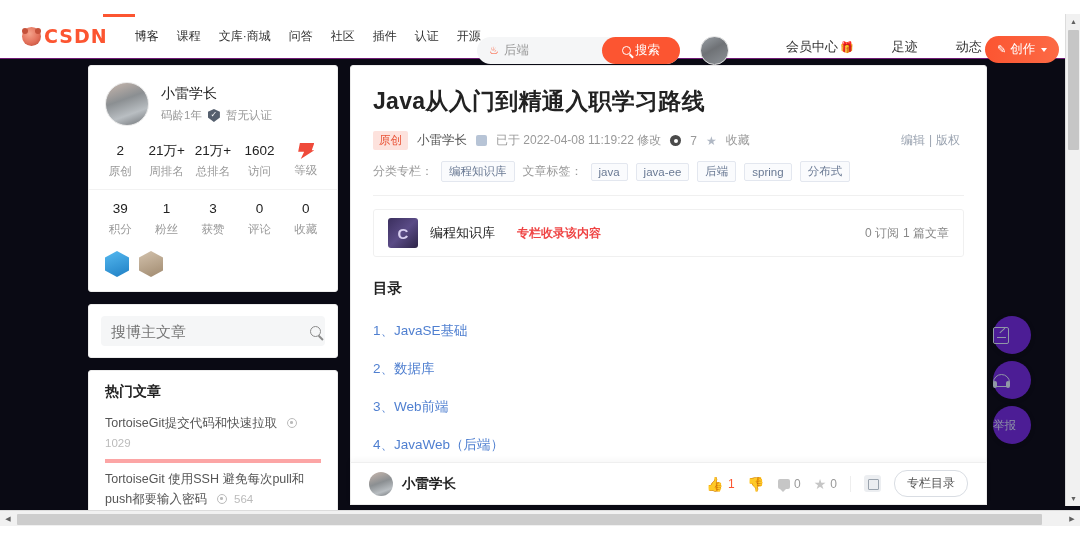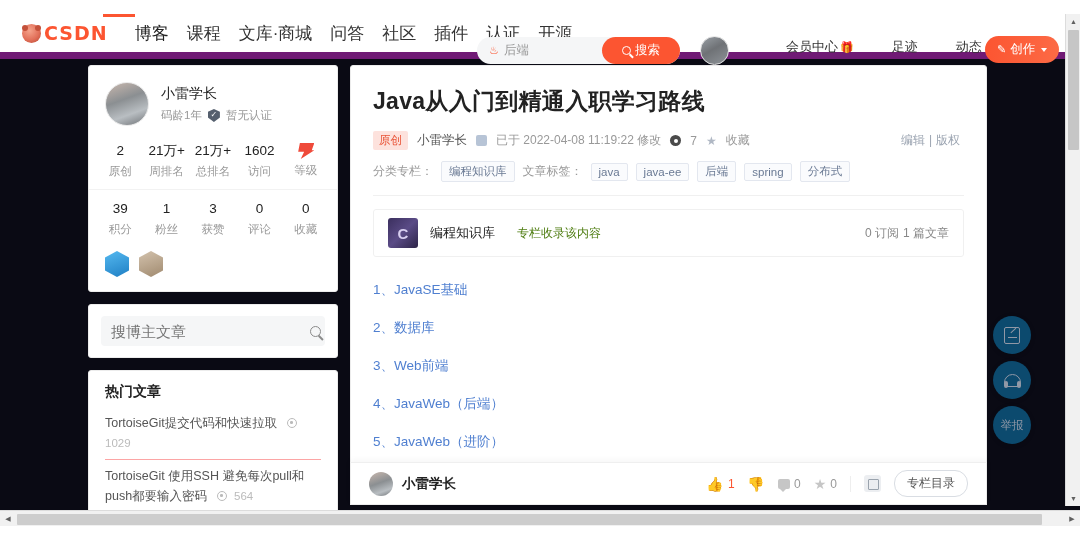--- a/index.html
+++ b/index.html
@@ -14,21 +14,21 @@
     width: 1080px; height: 540px;
     background: #0a0a14;
     overflow: hidden;
   }
 
   
   .topbar {
     position: absolute; left: 0; top: 14px;
     width: 1065px; height: 45px;
     background: #ffffff;
-    border-bottom: 7px solid #701a75;
+    border-bottom: 1px solid #701a75;
     display: flex; align-items: center;
   }
   .nav-underline {
     position: absolute; left: 103px; top: 14px;
     width: 32px; height: 3px; background: #fc5531;
     z-index: 6;
   }
   .logo-wrap { display: flex; align-items: center; margin-left: 22px; }
   .logo-mark {
     width: 19px; height: 19px; border-radius: 50%;
@@ -41,21 +41,21 @@
   }
   .logo-mark:before { left: 0px; }
   .logo-mark:after { right: 0px; }
   .logo-text {
     font-size: 19px; font-weight: 700; letter-spacing: 1px;
     color: #fc5531; margin-left: 3px; line-height: 1;
     font-family: "DejaVu Sans", sans-serif;
   }
   .nav-links { display: flex; align-items: center; margin-left: 18px; }
   .nav-links a {
-    font-size: 17px; color: #333; text-decoration: none;
+    font-size: 12px; color: #333; text-decoration: none;
     padding: 0 9px; white-space: nowrap;
   }
   .nav-links a.active { color: #222; font-weight: 500; }
 
   .search-box {
     position: absolute; left: 477px; top: 23px;
     width: 203px; height: 27px;
     background: #f5f6f7; border-radius: 14px;
     display: flex; align-items: center;
   }
@@ -177,21 +177,21 @@
     width: 6px; height: 1.5px; background: #8a8a8a; transform: rotate(45deg);
   }
 
   .card-title {
     font-size: 14px; color: #222; font-weight: 700;
     padding: 12px 16px 6px 16px;
   }
   .hot-list { padding: 0 16px 12px 16px; }
   .hot-item {
     font-size: 12.5px; color: #555; line-height: 20px;
-    padding: 6px 0; border-bottom: 1px solid #fca5a5;
+    padding: 6px 0; border-bottom: 4px solid #fca5a5;
   }
   .hot-item:last-child { border-bottom: none; }
   .eye {
     display: inline-block; width: 10px; height: 10px; border-radius: 50%;
     border: 1.4px solid #bbb; position: relative; margin: 0 4px 0 6px;
     vertical-align: -1px;
   }
   .eye:after {
     content: ""; position: absolute; left: 2.4px; top: 2.4px;
     width: 2.6px; height: 2.6px; border-radius: 50%; background: #bbb;
@@ -249,21 +249,21 @@
     border-radius: 3px; height: 48px; display: flex; align-items: center;
     padding: 0 14px;
   }
   .col-thumb {
     width: 30px; height: 30px; border-radius: 3px; flex: none;
     background: linear-gradient(135deg,#3b2f5e 0%,#5a4b86 50%,#2d2447 100%);
     color: #d8cff0; font-size: 15px; display: flex;
     align-items: center; justify-content: center; font-weight: 700;
   }
   .col-name { font-size: 13px; color: #222; font-weight: 500; margin-left: 12px; }
-  .col-desc { font-size: 12px; color: #4d7c0f; margin-left: 22px; }
+  .col-desc { font-size: 12px; color: #ef4444; margin-left: 22px; font-weight: bold; }
   .col-stats { margin-left: auto; font-size: 12px; color: #888; display: flex; gap: 4px; }
 
   .toc-title { font-size: 14.5px; font-weight: 700; color: #222; padding: 22px 22px 0 22px; }
   .toc-list { padding: 14px 22px 0 22px; }
   .toc-list a {
     display: block; font-size: 13.5px; color: #4f7fd0;
     text-decoration: none; line-height: 20px; padding: 9px 0;
   }
 
   
@@ -308,22 +308,22 @@
   .toc-btn {
     border: 1px solid #d9dde3; border-radius: 13px;
     font-size: 12px; color: #555; padding: 4px 12px;
     background: #fff; cursor: pointer; white-space: nowrap;
   }
 
   
   .rail { position: absolute; left: 993px; top: 316px; }
   .rail-btn {
     width: 38px; height: 38px; border-radius: 50%;
-    background: #0c4a6e; box-shadow: 0 1px 5px rgba(0,0,0,0.16);
-    display: flex; align-items: center; justify-content: center;
+    background: #4c1d95; box-shadow: 0 1px 5px rgba(0,0,0,0.16);
+    display: flex; align-items: center; 
     margin-bottom: 7px; cursor: pointer;
   }
   .ico-note {
     width: 16px; height: 17px; border: 1.5px solid #9098a6; border-radius: 2px;
     position: relative;
   }
   .ico-note:after {
     content: ""; position: absolute; left: 3px; top: 9px;
     width: 9px; height: 1.4px; background: #9098a6;
   }
@@ -563,20 +563,21 @@
     <div class="column-box">
       <div class="col-thumb">C</div>
       <div class="col-name">编程知识库</div>
       <div class="col-desc">专栏收录该内容</div>
       <div class="col-stats">
         <span>0 订阅</span>
         <span>1 篇文章</span>
       </div>
     </div>
 
+    <div class="toc-title">目录</div>
     <div class="toc-list">
       <a>1、JavaSE基础</a>
       <a>2、数据库</a>
       <a>3、Web前端</a>
       <a>4、JavaWeb（后端）</a>
       <a>5、JavaWeb（进阶）</a>
     </div>
   </div>
 
   <div class="bottombar">

